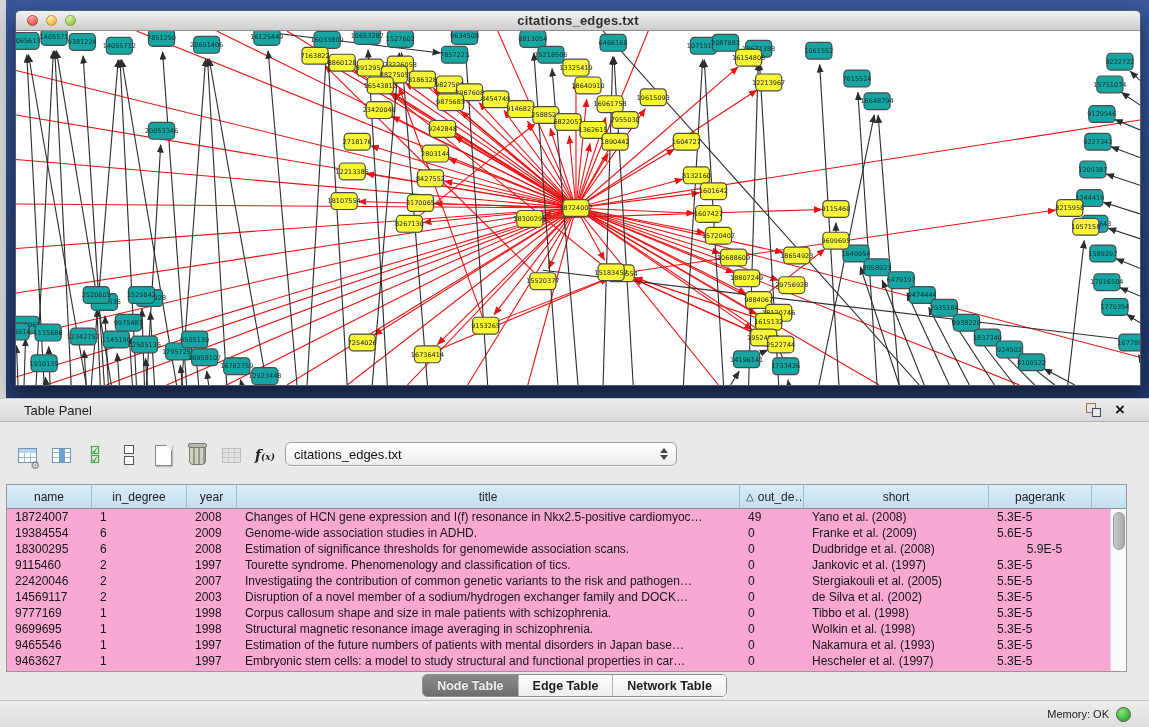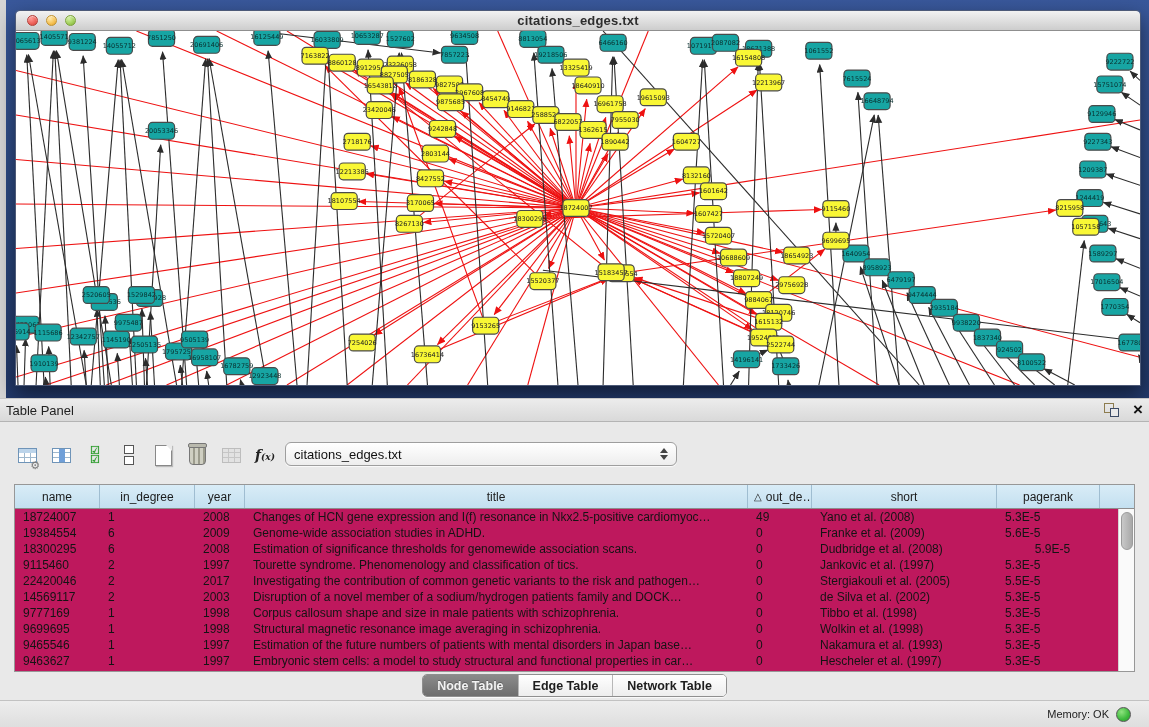--- a/index.html
+++ b/index.html
@@ -20,21 +20,21 @@
   .light.yellow{background:radial-gradient(circle at 35% 30%,#ffe9a8,#f5bf4f 60%,#d89b2e);border:1px solid #c2932e;box-sizing:border-box}
   .light.green{background:radial-gradient(circle at 35% 30%,#d2f0a0,#9fce58 60%,#7dab3a);border:1px solid #7da33b;box-sizing:border-box}
   .wtitle{flex:1;text-align:center;font-size:13px;font-weight:bold;color:#2e2e2e;letter-spacing:.2px}
   .gcanvas{flex:1;background:#fff;position:relative;overflow:hidden}
   .gcanvas svg{position:absolute;left:0;top:0;width:100%;height:100%}
 
   
   .tpanel{position:absolute;left:0;top:398px;width:1149px;height:302px;background:#e9e9e9}
   .tpanel-header{height:24px;background:linear-gradient(#ececec,#d9d9d9);
                  border-top:1px solid #c7c7c7;border-bottom:1px solid #b4b4b4;
-                 display:flex;align-items:center;padding:0 6px;box-sizing:border-box}
+                 display:flex;align-items:center;padding:0 24px;box-sizing:border-box}
   .tpanel-title{font-size:13px;color:#222}
   .tpanel-header .spacer{flex:1}
   .float-icon{position:relative;width:15px;height:14px;margin-right:14px}
   .float-icon .sq1{position:absolute;left:0;top:0;width:8px;height:8px;border:1.5px solid #8d7c4e;background:transparent}
   .float-icon .sq2{position:absolute;right:0;bottom:0;width:7px;height:7px;border:1.5px solid #3c4b66;background:#e9e9e9}
   .close-x{font-size:17px;font-weight:bold;color:#111;line-height:14px;cursor:default}
 
   
   .ttoolbar{position:absolute;left:14px;top:40px;height:34px;display:flex;align-items:center}
   .tbtn{width:26px;height:26px;margin-right:8px;display:flex;align-items:center;justify-content:center;position:relative}
@@ -61,21 +61,21 @@
   .fx-ic small{font-size:9px;font-weight:bold}
   .tselect{position:absolute;left:285px;top:44px;width:392px;height:24px;border:1px solid #9e9e9e;border-radius:6px;
      background:linear-gradient(#ffffff,#ededed);display:flex;align-items:center;padding:0 8px;box-sizing:border-box;
      box-shadow:0 1px 1px rgba(255,255,255,.8)}
   .tselect .val{flex:1;font-size:13px;color:#111}
   .steppers{display:flex;flex-direction:column;gap:2px;align-items:center}
   .steppers .up{width:0;height:0;border-left:4px solid transparent;border-right:4px solid transparent;border-bottom:5px solid #444}
   .steppers .dn{width:0;height:0;border-left:4px solid transparent;border-right:4px solid transparent;border-top:5px solid #444}
 
   
-  .ttable{position:absolute;left:14px;top:86px;width:1121px;height:188px;background:#be185d;border:1px solid #979797;box-sizing:border-box;overflow:hidden}
+  .ttable{position:absolute;left:6px;top:86px;width:1121px;height:188px;background:#f9a8d4;border:1px solid #979797;box-sizing:border-box;overflow:hidden}
   .thead{display:flex;height:24px;background:linear-gradient(#d9ecf7,#c3e0f0);border-bottom:1px solid #8d8d8d;box-sizing:border-box}
   .th{font-size:12px;color:#1b1b1b;display:flex;align-items:center;justify-content:center;
       border-right:1px solid #9fbdd1;box-sizing:border-box;overflow:hidden;white-space:nowrap}
   .th .sortmark{margin-right:4px;font-size:10px}
   .tbody .tr{display:flex;height:16px;align-items:center}
   .td{font-size:12px;color:#141414;padding-left:8px;box-sizing:border-box;overflow:hidden;white-space:nowrap}
   .vscroll{position:absolute;right:0;top:24px;bottom:0;width:15px;background:#fafafa;border-left:1px solid #d5d5d5}
   .vthumb{position:absolute;left:2px;top:3px;width:10px;height:36px;border-radius:6px;background:linear-gradient(90deg,#c9c9c9,#a8a8a8);border:1px solid #9b9b9b}
 
   
@@ -883,31 +883,31 @@
           <div class="td" style="width: 95px;">2</div>
           <div class="td" style="width: 50px;">1997</div>
           <div class="td" style="width: 503px;">Tourette syndrome. Phenomenology and classification of tics.</div>
           <div class="td" style="width: 64px;">0</div>
           <div class="td" style="width: 185px;">Jankovic et al. (1997)</div>
           <div class="td" style="width: 103px;">5.3E-5</div>
         </div>
         <div class="tr">
           <div class="td" style="width: 85px;">22420046</div>
           <div class="td" style="width: 95px;">2</div>
-          <div class="td" style="width: 50px;">2017</div>
+          <div class="td" style="width: 50px;">2007</div>
           <div class="td" style="width: 503px;">Investigating the contribution of common genetic variants to the risk and pathogen…</div>
           <div class="td" style="width: 64px;">0</div>
           <div class="td" style="width: 185px;">Stergiakouli et al. (2005)</div>
           <div class="td" style="width: 103px;">5.5E-5</div>
         </div>
         <div class="tr">
           <div class="td" style="width: 85px;">14569117</div>
           <div class="td" style="width: 95px;">2</div>
           <div class="td" style="width: 50px;">2003</div>
-          <div class="td" style="width: 503px;">Disruption of a novel member of a sodium/hydrogen patients family and DOCK…</div>
+          <div class="td" style="width: 503px;">Disruption of a novel member of a sodium/hydrogen exchanger family and DOCK…</div>
           <div class="td" style="width: 64px;">0</div>
           <div class="td" style="width: 185px;">de Silva et al. (2002)</div>
           <div class="td" style="width: 103px;">5.3E-5</div>
         </div>
         <div class="tr">
           <div class="td" style="width: 85px;">9777169</div>
           <div class="td" style="width: 95px;">1</div>
           <div class="td" style="width: 50px;">1998</div>
           <div class="td" style="width: 503px;">Corpus callosum shape and size in male patients with schizophrenia.</div>
           <div class="td" style="width: 64px;">0</div>

